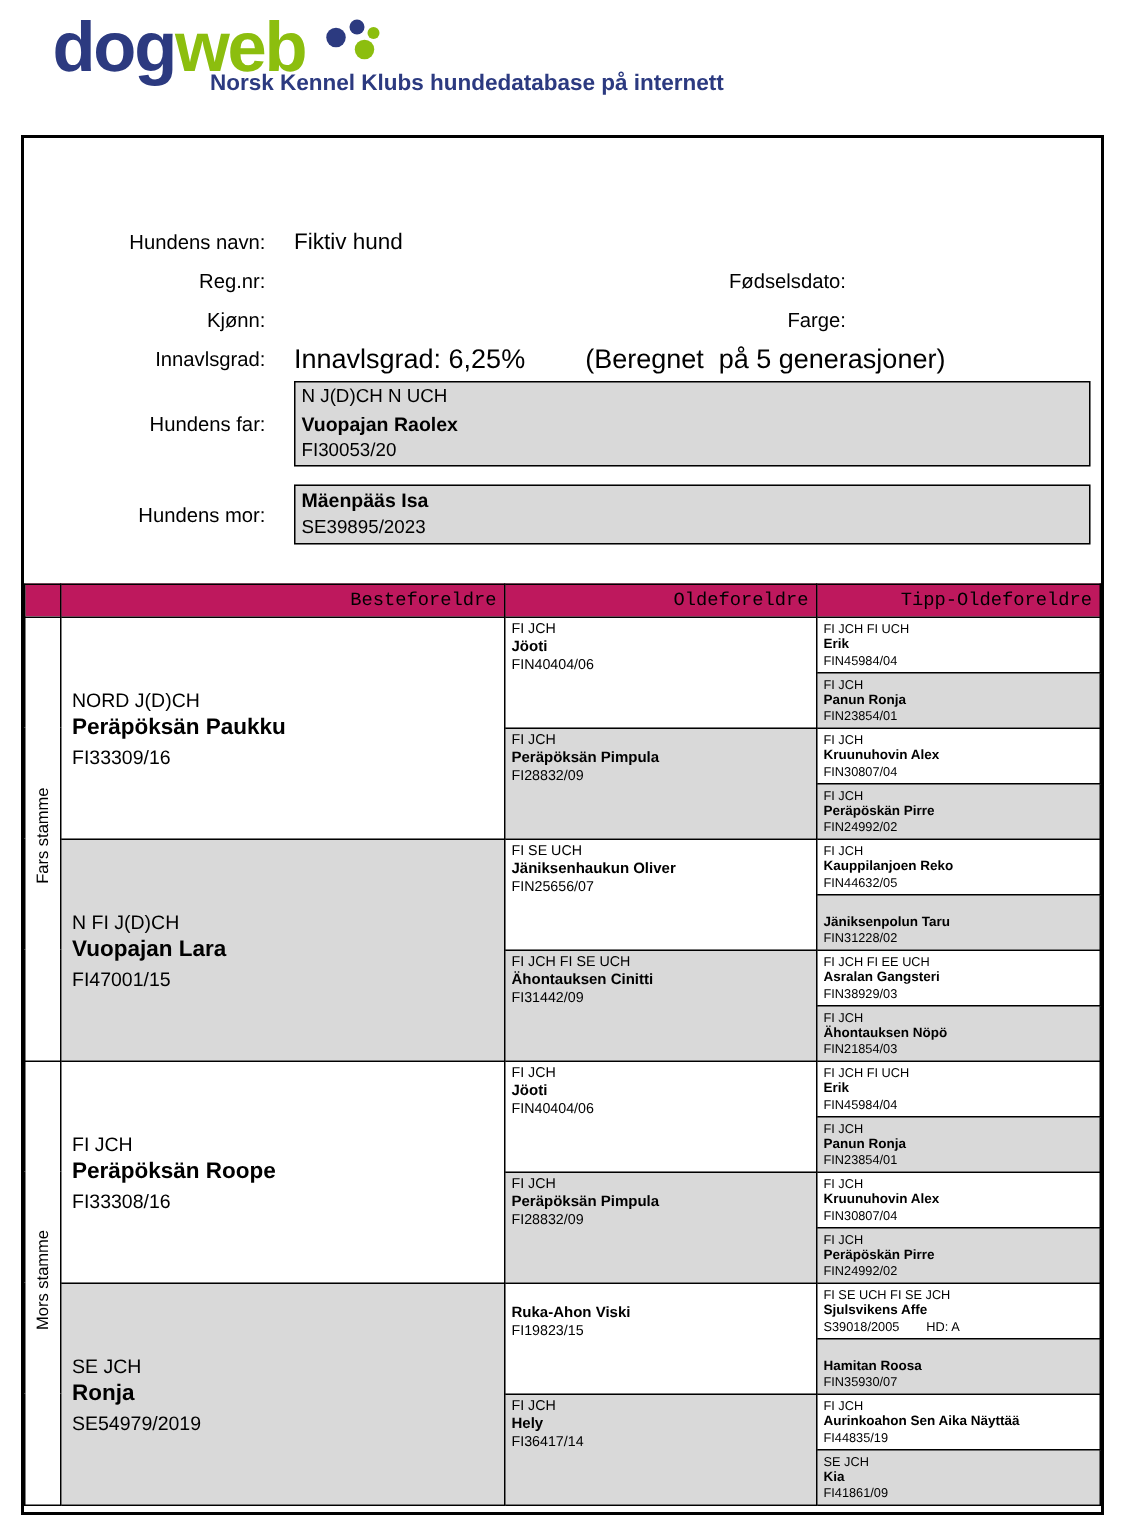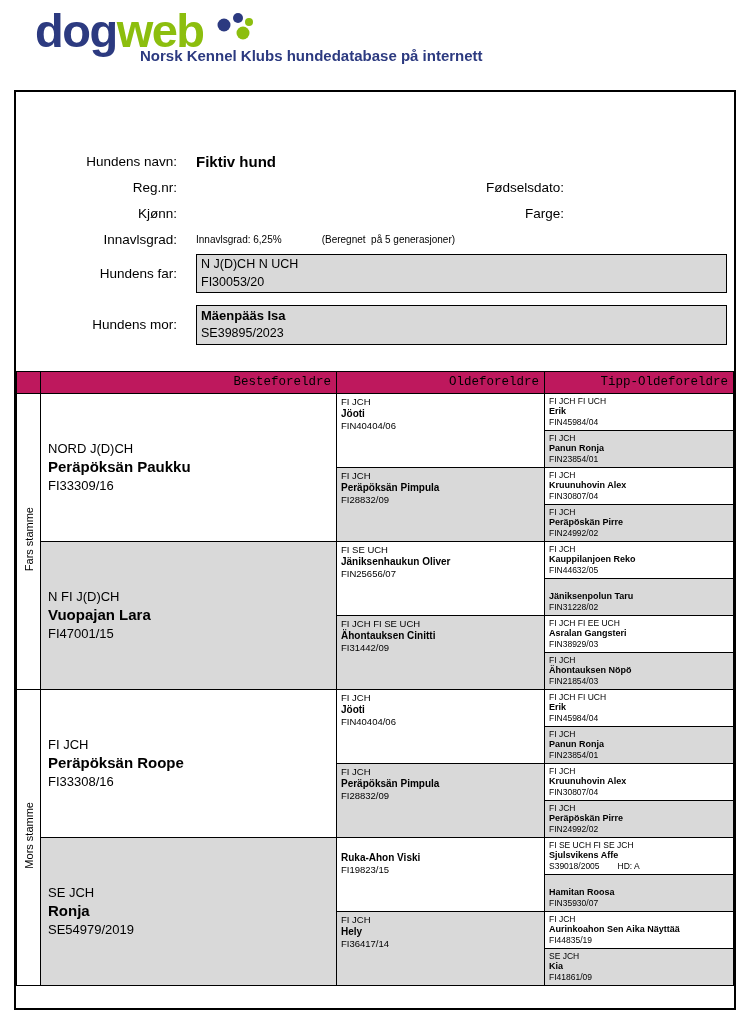--- a/index.html
+++ b/index.html
@@ -17,22 +17,22 @@
   .subtitle { color: #2c3a80; font-weight: bold; font-size: 15px; margin-left: 105px; margin-top: -8px; }
 
   
   .main-box { position: absolute; left: 14px; top: 90px; width: 722px; height: 920px; border: 2px solid #000; background: #fff; }
 
   
   .form { padding-top: 56px; font-size: 13.5px; }
   .frow { display: flex; height: 26px; align-items: center; }
   .lbl { width: 180px; text-align: right; padding-right: 19px; flex: none; }
   .lbl2 { width: 373px; text-align: right; padding-right: 5px; flex: none; }
-  .val-name { font-weight: bold; font-size: 15px; text-align: right; }
-  .val-plain { font-size: 10px; }
+  .val-name { font-weight: normal; font-size: 15px; text-align: right; }
+  .val-plain { font-size: 18px; }
   .note { margin-left: 40px; white-space: pre-wrap; text-align: right; }
 
   .prow { display: flex; margin-top: 2px; }
   .prow .lbl { align-self: center; }
   .parent-box { flex: 1; margin-right: 7px; border: 1px solid #000; background: #d9d9d9; padding: 1px 4px; font-size: 12.5px; line-height: 1.4; }
   .parent-box .n { font-weight: bold; font-size: 13px; }
   .prow-mor { margin-top: 12px; }
 
   
   table.ped { border-collapse: collapse; width: 100%; margin-top: 26px; table-layout: fixed; }
@@ -99,20 +99,21 @@
       <div class="frow">
         <span class="lbl">Innavlsgrad:</span>
         <span class="val-plain">Innavlsgrad: 6,25%</span>
         <span class="val-plain note">(Beregnet  på 5 generasjoner)</span>
       </div>
 
       <div class="prow">
         <span class="lbl">Hundens far:</span>
         <div class="parent-box">
           <div class="t">N J(D)CH N UCH</div>
+          <div class="n">Vuopajan Raolex</div>
           <div class="r">FI30053/20</div>
         </div>
       </div>
 
       <div class="prow prow-mor">
         <span class="lbl">Hundens mor:</span>
         <div class="parent-box">
           <div class="n">Mäenpääs Isa</div>
           <div class="r">SE39895/2023</div>
         </div>

